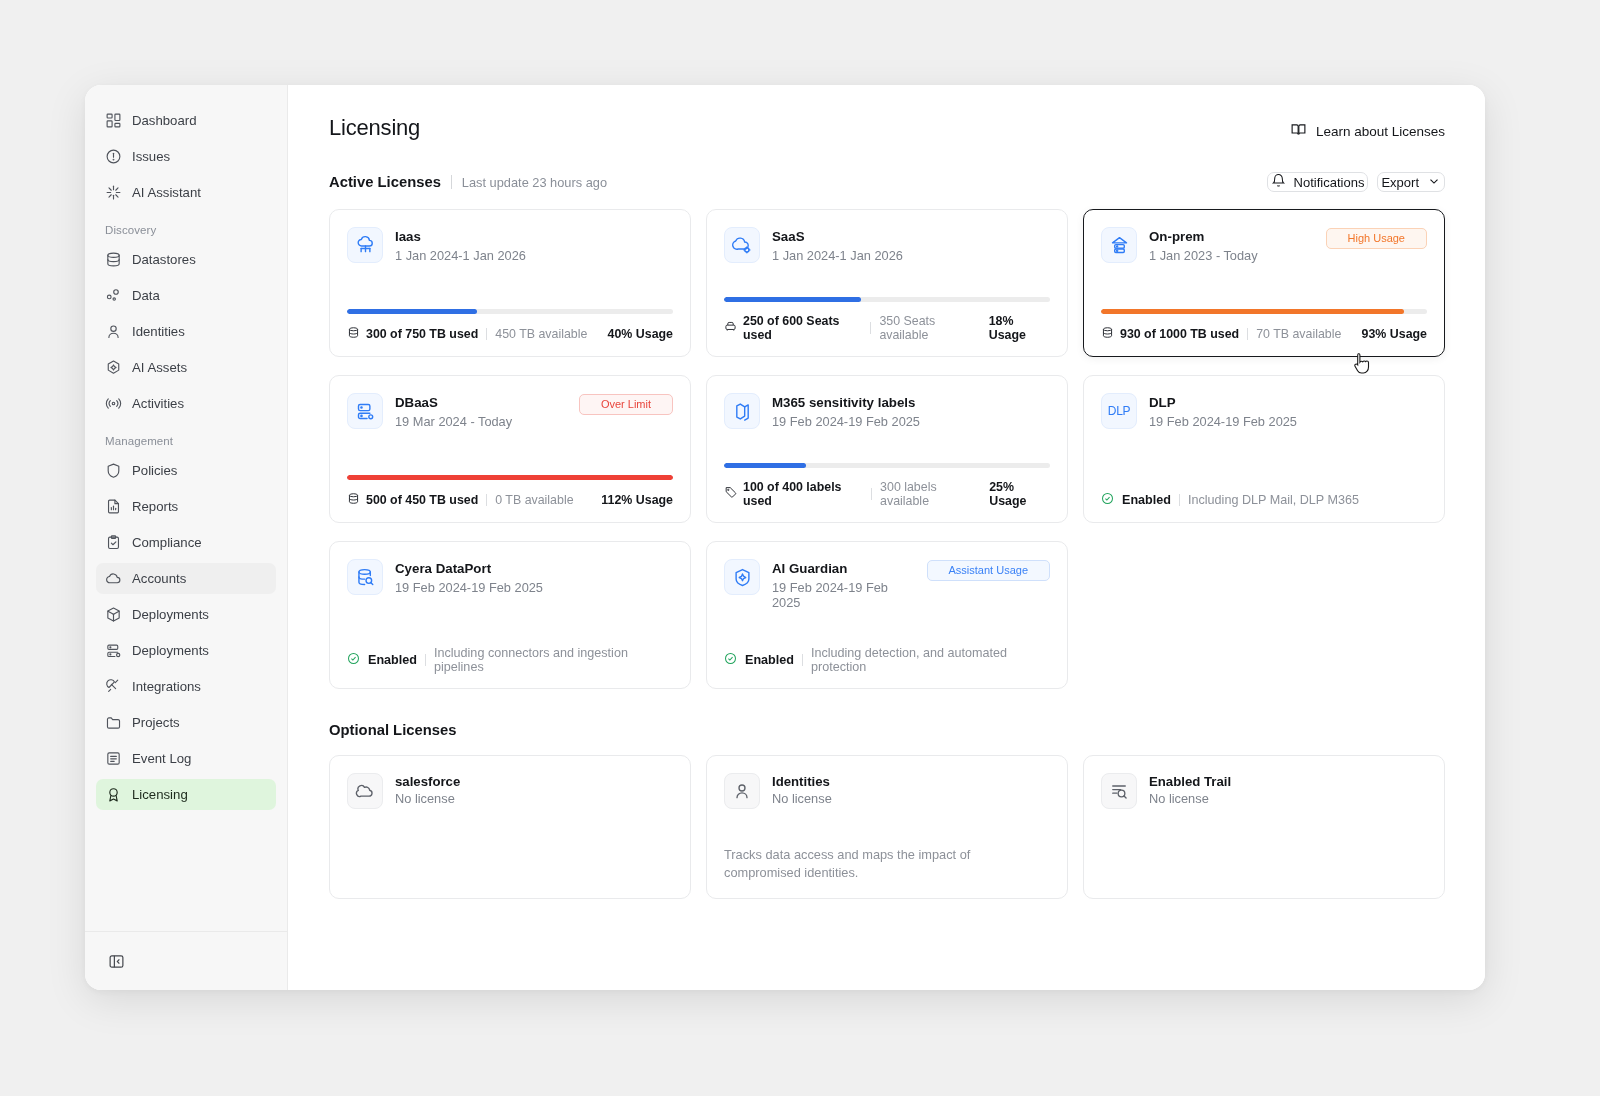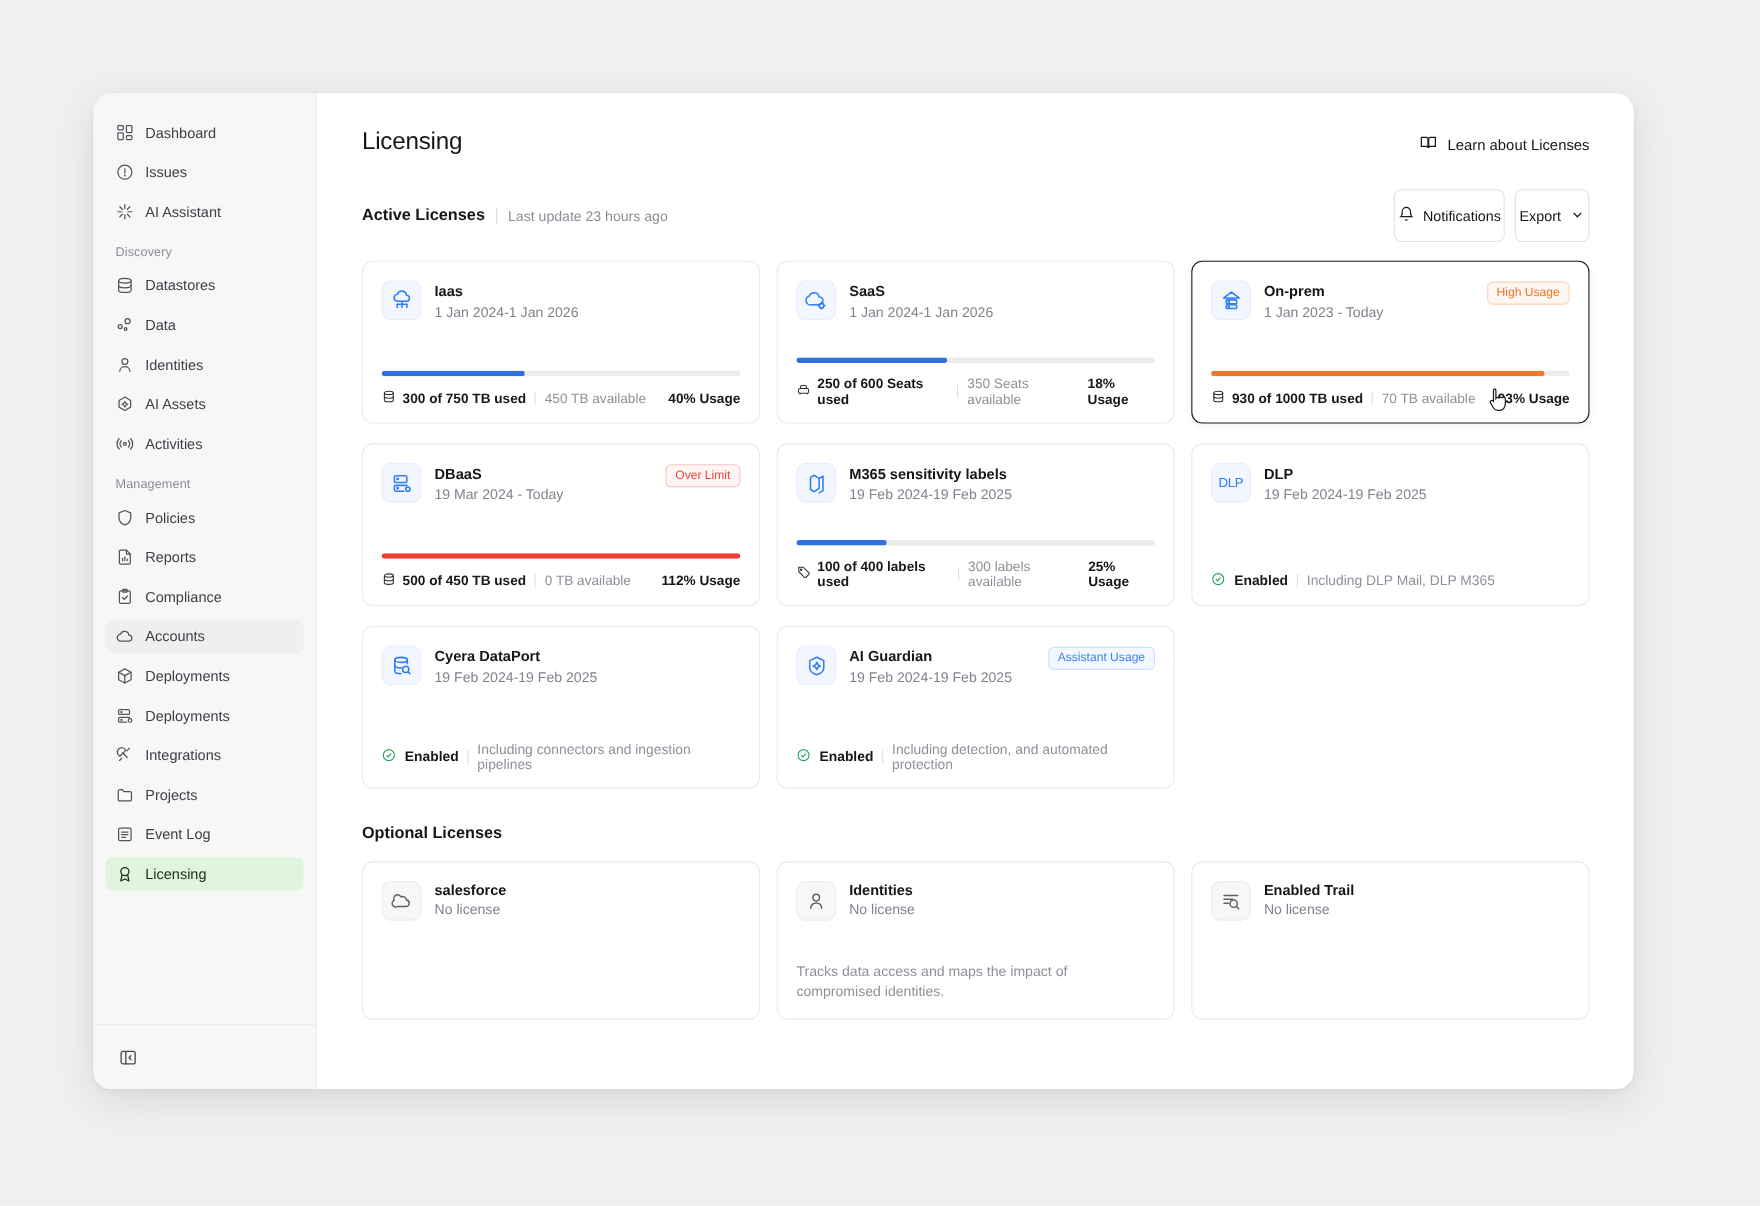--- a/index.html
+++ b/index.html
@@ -79,21 +79,21 @@
     display: flex; align-items: center; justify-content: space-between;
     margin-bottom: 17px;
   }
   .section-head-left { display: flex; align-items: center; gap: 10px; }
   .section-title { font-size: 14.8px; color: #14161a; font-weight: bold; }
   .divider-v { width: 1px; height: 14px; background: #d5d7da; }
   .section-sub { font-size: 12.8px; color: #8a8f98; }
   .head-actions { display: flex; align-items: center; gap: 9px; }
   .btn {
     display: flex; align-items: center; gap: 8px;
-    height: 48px; padding: 0 3px;
+    height: 20px; padding: 0 3px;
     border: 1px solid #dfe1e4; border-radius: 7px;
     background: #fff; cursor: pointer;
     font-size: 13px; color: #14161a;
   }
 
   
   .grid {
     display: grid;
     grid-template-columns: repeat(3, 1fr);
     gap: 18px 15px;
@@ -118,21 +118,21 @@
     display: flex; align-items: center; justify-content: center;
     flex: 0 0 36px;
   }
   .card-icon.gray { background: #f7f7f8; border-color: #ebecee; }
   .card-icon .dlptxt { font-size: 12px; color: #2f7cf6; font-weight: 400; letter-spacing: -.3px; }
   .card-titles { flex: 1; min-width: 0; padding-top: 1px; }
   .card-name { font-size: 13.3px; color: #14161a; font-weight: bold; line-height: 1.35; }
   .card-dates { font-size: 12.8px; color: #7e838c; margin-top: 2px; }
   .badge {
     font-size: 11px; line-height: 1;
-    padding: 4px 8px; border-radius: 5px;
+    padding: 4px 21px; border-radius: 5px;
     border: 1px solid; white-space: nowrap;
     margin-top: 1px;
     text-align: right;
   }
   .badge.high { color: #f2762a; border-color: #fbd2b6; background: #fef6f0; }
   .badge.over { color: #e8453c; border-color: #f8c4c0; background: #fef5f4; }
   .badge.unlic { color: #3b82f6; border-color: #cfe0fb; background: #f3f8ff; }
 
   .card-spacer { flex: 1; min-height: 10px; }
 

